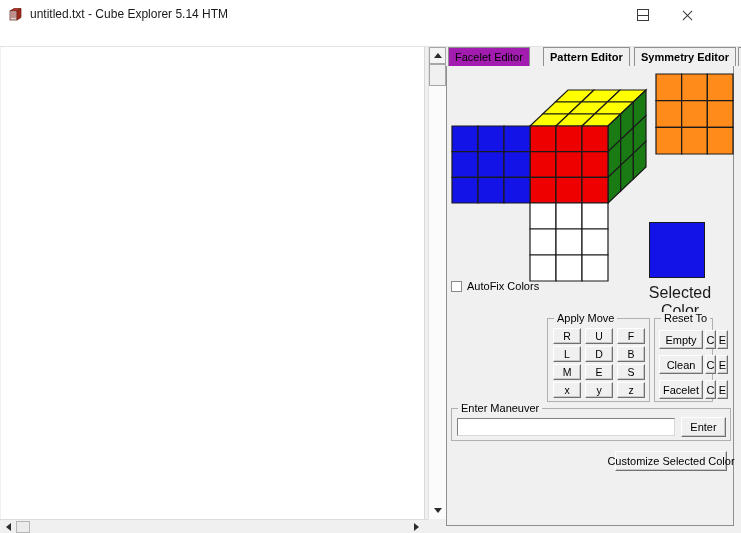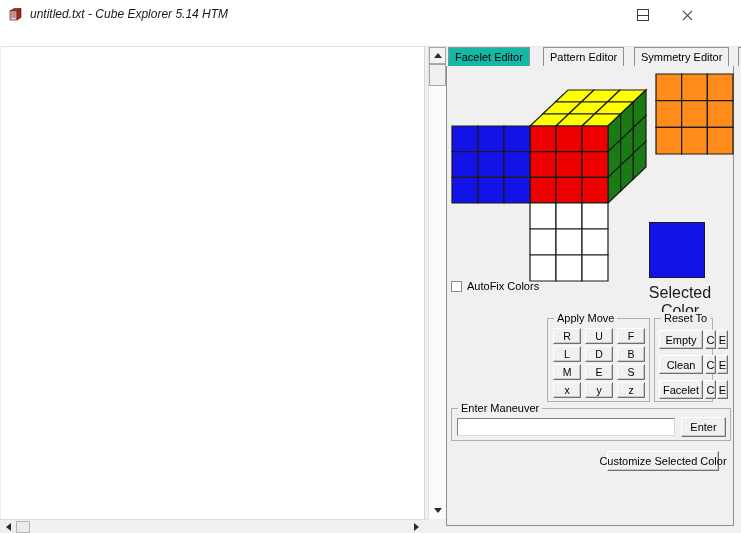--- a/index.html
+++ b/index.html
@@ -6,21 +6,21 @@
   body{
     width:741px;height:533px;overflow:hidden;
     background:#ffffff;
     font-family:"Liberation Sans", sans-serif;
     font-size:11px;color:#000;
     -webkit-font-smoothing:none;
   }
   .app{position:relative;width:741px;height:533px;background:#ffffff;}
 
   
-  .titlebar{position:absolute;left:0;top:0;width:741px;height:30px;background:#ffffff;font-style:italic;}
+  .titlebar{position:absolute;left:0;top:0;width:741px;height:30px;background:#ffffff;}
   .title-icon{position:absolute;left:8px;top:7px;width:16px;height:16px;}
   .title-text{position:absolute;left:30px;top:7px;font-size:12px;color:#1a1a1a;white-space:nowrap;}
   .wbtn{position:absolute;top:0;width:45px;height:30px;display:flex;align-items:center;justify-content:center;color:#333;font-size:13px;}
   .wbtn.min{left:620px;}
   .wbtn.max{right:76px;}
   .wbtn.close{right:31px;}
   .wbtn .g{display:block;}
   .min .g{width:11px;height:1px;background:#3a3a3a;}
   .max .g{width:10px;height:10px;border:1px solid #3a3a3a;}
   .close .g{width:13px;height:13px;position:relative;}
@@ -54,22 +54,22 @@
   .hs-left{position:absolute;left:2px;top:1px;width:12px;height:12px;display:flex;align-items:center;justify-content:center;}
   .hs-thumb{position:absolute;left:16px;top:1px;width:14px;height:12px;background:#ececec;border:1px solid #b5b5b5;box-sizing:border-box;}
   .hs-right{position:absolute;right:6px;top:1px;width:12px;height:12px;display:flex;align-items:center;justify-content:center;}
 
   
   .right-panel{position:absolute;left:446px;top:47px;width:295px;height:486px;background:#f0f0f0;}
 
   
   .tabstrip{position:absolute;left:0px;top:0px;width:295px;height:19px;}
   .tab{position:absolute;top:0px;height:19px;line-height:19px;font-size:11px;color:#000;padding:0 6px;box-sizing:border-box;
-       background:#f0f0f0;border-left:1px solid #8f8f8f;border-right:1px solid #8f8f8f;border-top:1px solid #8f8f8f;white-space:nowrap;}
-  .tab.sel{background:#14b8a6;font-weight:normal;}
+       background:#f0f0f0;border-left:1px solid #8f8f8f;border-right:1px solid #8f8f8f;border-top:1px solid #8f8f8f;white-space:nowrap;font-weight:bold;}
+  .tab.sel{background:#a21caf;font-weight:normal;}
 
   
   .tabpage{position:absolute;left:0px;top:19px;width:288px;height:460px;background:#f0f0f0;border:1px solid #8f8f8f;border-top:none;box-sizing:border-box;}
 
   
   .cube{position:absolute;left:0px;top:0px;width:288px;height:240px;}
 
   
   .selcolor-swatch{position:absolute;left:202px;top:156px;width:56px;height:56px;border:1px solid #1a1a1a;box-sizing:border-box;}
   .selcolor-label{position:absolute;left:183px;top:218px;width:100px;text-align:center;font-size:16px;color:#1a1a1a;}
@@ -262,17 +262,17 @@
         <div class="btn" style="left:50px;top:61px;width:11px;height:19px;">C</div>
         <div class="btn" style="left:62px;top:61px;width:11px;height:19px;">E</div>
       </div>
 
       <div class="gb" style="left:4px;top:342px;width:280px;height:33px;">
         <span class="gb-title">Enter Maneuver</span>
         <input class="tfield" style="left: 5px; top: 9px; width: 218px; height: 18px;" value="" placeholder="">
         <div class="btn" style="left:229px;top:8px;width:45px;height:20px;">Enter</div>
       </div>
 
-      <div class="btn" style="left:160px;top:385px;width:112px;height:20px;text-align:center;">Customize Selected Color</div>
+      <div class="btn" style="left:168px;top:385px;width:112px;height:20px;text-align:center;">Customize Selected Color</div>
 
     </div>
   </div>
 </div>
 
 </body></html>

